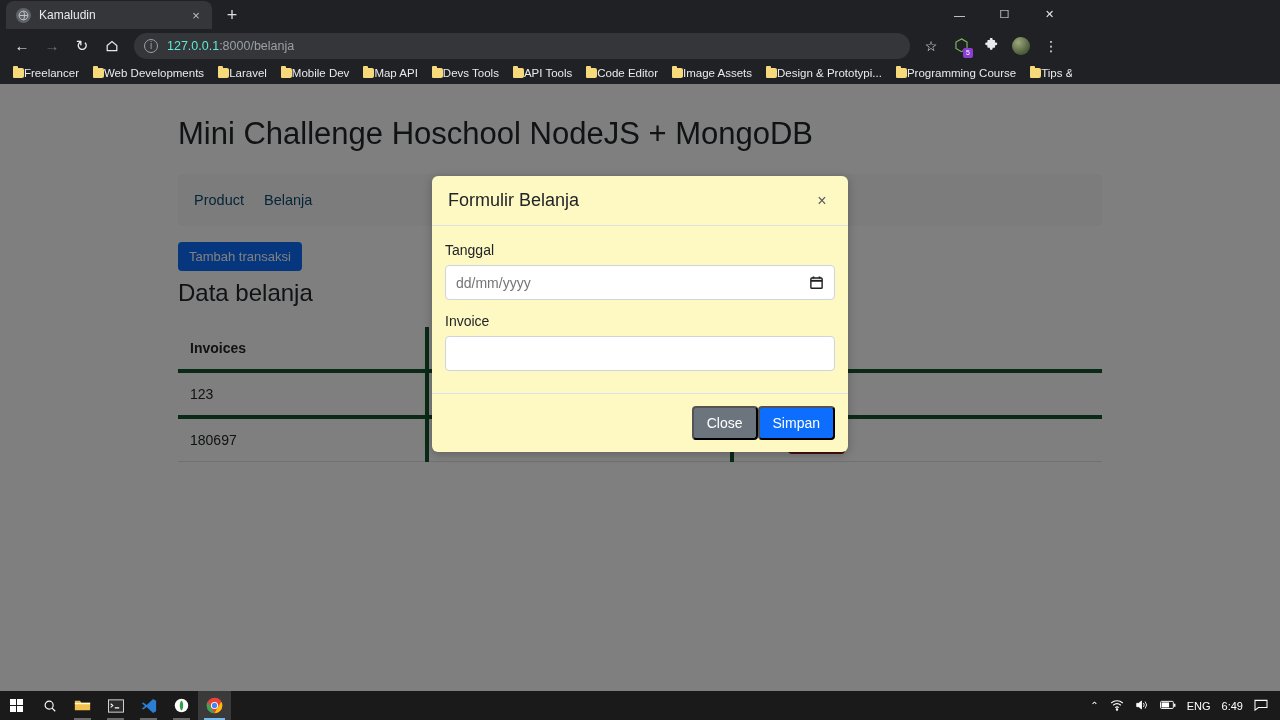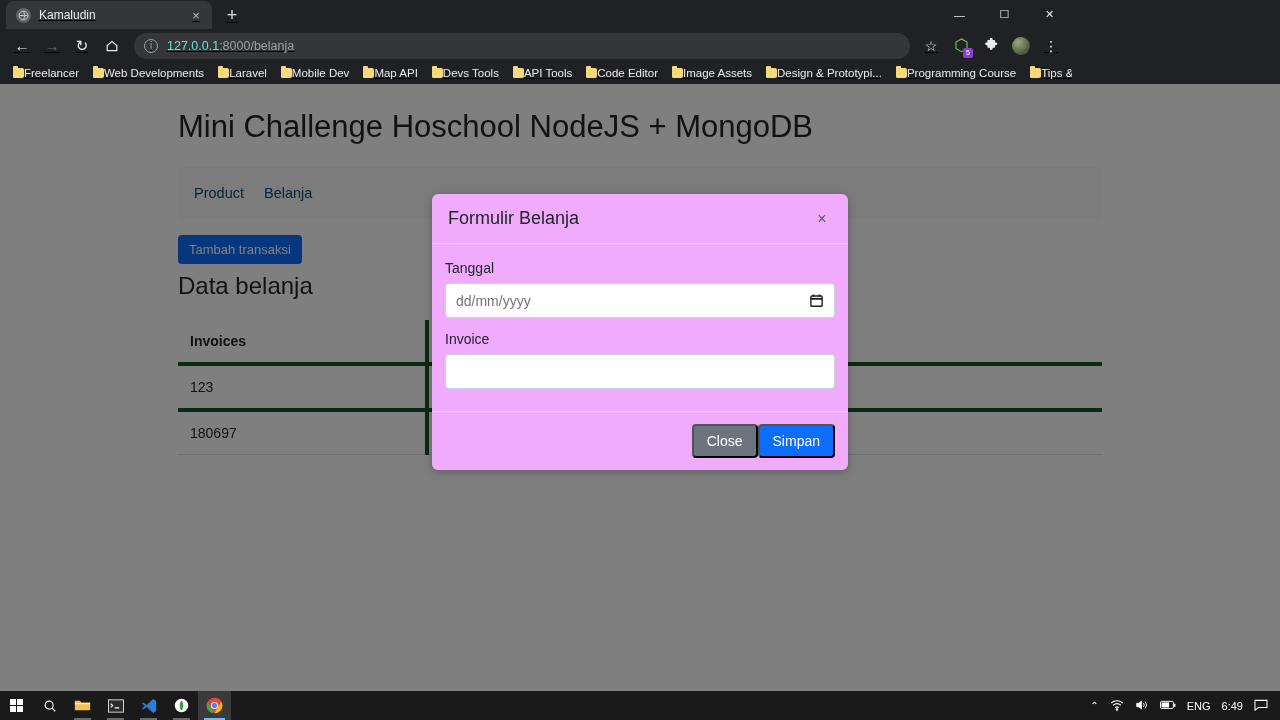--- a/index.html
+++ b/index.html
@@ -4,21 +4,21 @@
 <style>
   * { box-sizing: border-box; margin: 0; padding: 0; }
   html, body {
     width: 1280px; height: 720px;
     overflow: hidden;
     font-family: "Liberation Sans", sans-serif;
     background: #202124;
   }
 
   
-  .browser { width: 1072px; height: 691px; background: #202124; position: relative; text-decoration: underline; }
+  .browser { width: 1072px; height: 691px; background: #202124; position: relative; }
 
   .tabstrip {
     height: 29px; background: #202124;
     display: flex; align-items: flex-end; padding-left: 6px;
   }
   .tab {
     display: flex; align-items: center; gap: 8px;
     height: 28px; width: 206px;
     background: #35363a; color: #e8eaed;
     border-radius: 8px 8px 0 0;
@@ -74,21 +74,21 @@
   .bm-folder::after {
     content: ""; position: absolute; left: 0; top: -2px; width: 5px; height: 3px;
     background: #f5d97b; border-radius: 1px 1px 0 0;
   }
   .bm-overflow { color: #e8eaed; padding: 2px 8px; font-size: 13px; flex: 0 0 auto; }
   .bm-sep { width: 1px; height: 14px; background: #5f6368; margin: 0 4px; flex: 0 0 auto; }
   .bm-right { margin-left: auto; display: flex; align-items: center; flex: 0 0 auto; }
 
   
   .viewport { position: relative; width: 1280px; height: 607px; background: #ffffff; overflow: hidden; }
-  .page { position: absolute; inset: 0; padding: 1px; }
+  .page { position: absolute; inset: 0; padding: 8px; }
   .container { width: 924px; margin: 0 auto; padding-top: 24px; }
 
   .page-title { font-size: 31px; font-weight: 400; color: #212529; letter-spacing: 0; white-space: nowrap; }
 
   .navbar {
     margin-top: 22px; background: #f8f9fa; border-radius: 4px;
     height: 52px; display: flex; align-items: center; padding: 0 16px; gap: 20px;
   }
   .nav-link { color: #0c4a6e; font-size: 14.5px; }
 
@@ -108,22 +108,22 @@
   tbody td:last-child { border-right: none; }
   tbody tr:last-child td { border-bottom: 1px solid #dee2e6; }
   .col-inv { width: 27%; }
   .col-date { width: 33%; }
   .link-lihat { color: #0d6efd; font-size: 13.5px; margin-right: 8px; }
   .btn-danger { background: #8b1f28; border-radius: 4px; color: #fff; font-size: 13px; padding: 6px 10px; }
 
   
   .backdrop { position: absolute; inset: 0; background: rgba(0,0,0,0.5); }
   .modal {
-    position: absolute; left: 432px; top: 110px; width: 416px;
-    background: #f0abfc; border-radius: 6px; box-shadow: 0 2px 10px rgba(0,0,0,.25);
+    position: absolute; left: 432px; top: 92px; width: 416px;
+    background: #fef9c3; border-radius: 6px; box-shadow: 0 2px 10px rgba(0,0,0,.25);
     display: flex; flex-direction: column;
   }
   .modal-header {
     display: flex; align-items: center; justify-content: space-between;
     padding: 14px 16px; border-bottom: 1px solid #dee2e6;
   }
   .modal-title { font-size: 18px; color: #212529; font-weight: 400; }
   .modal-close { color: #5a5a5a; font-size: 16px; width: 20px; height: 20px;
                  display: flex; align-items: center; justify-content: center; }
   .modal-body { padding: 16px 13px 22px 13px; }

